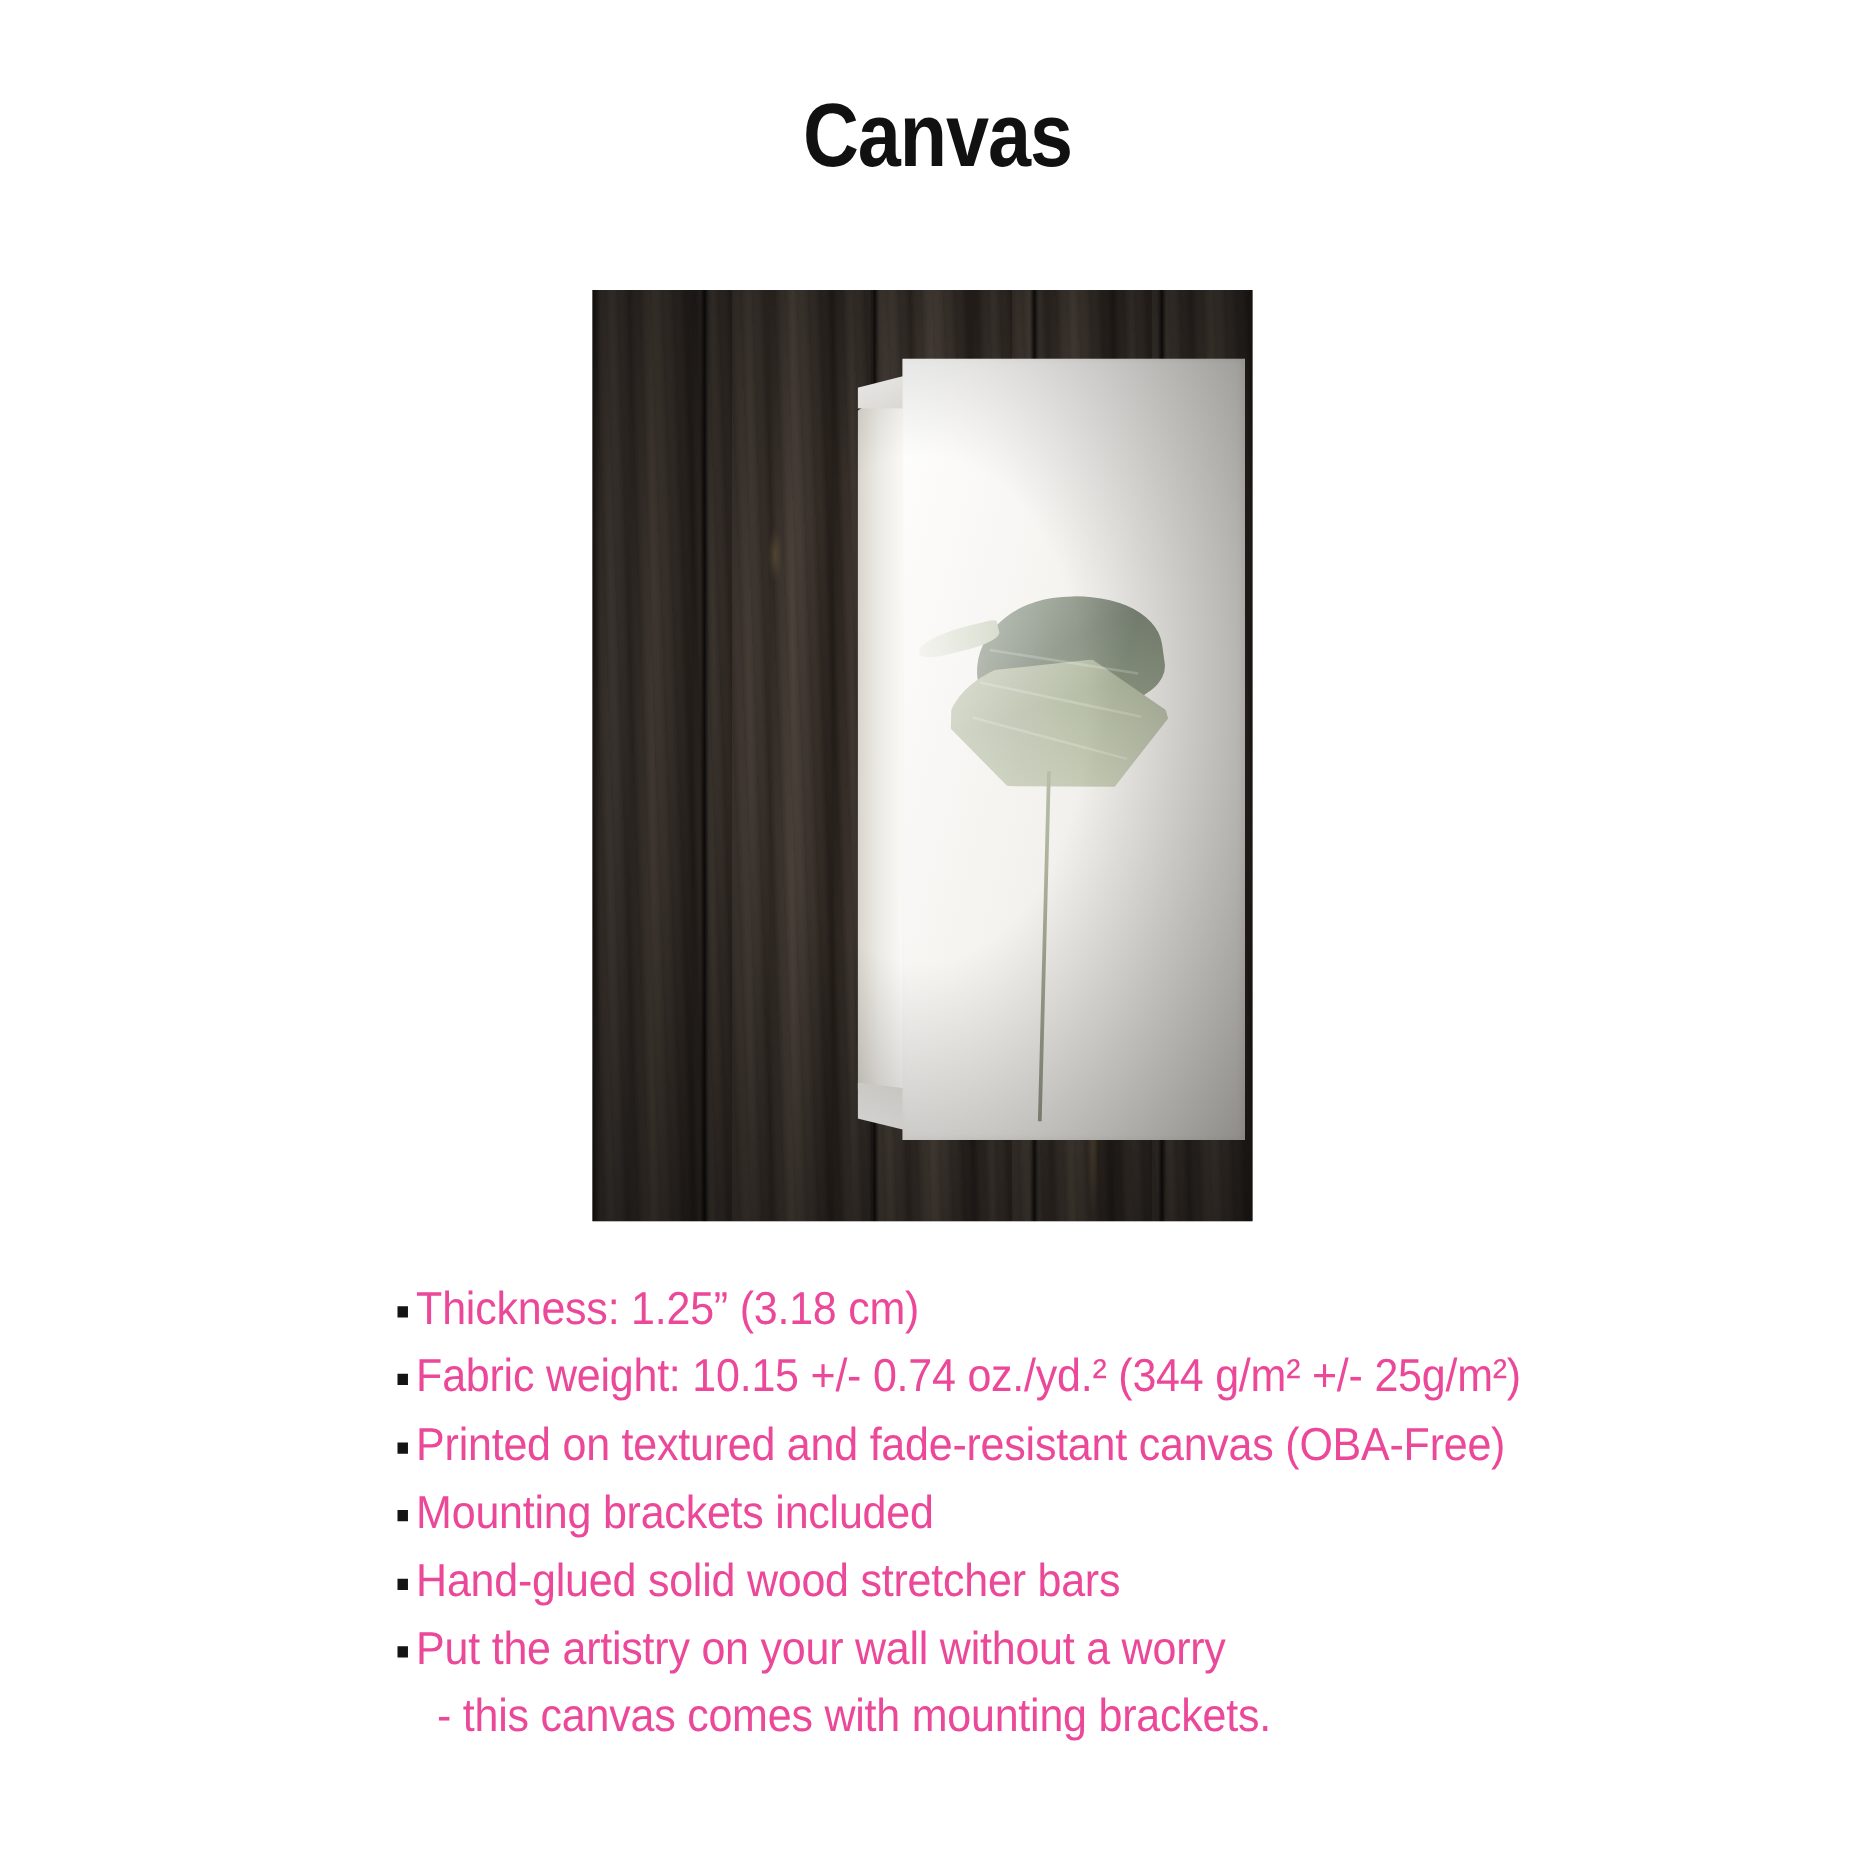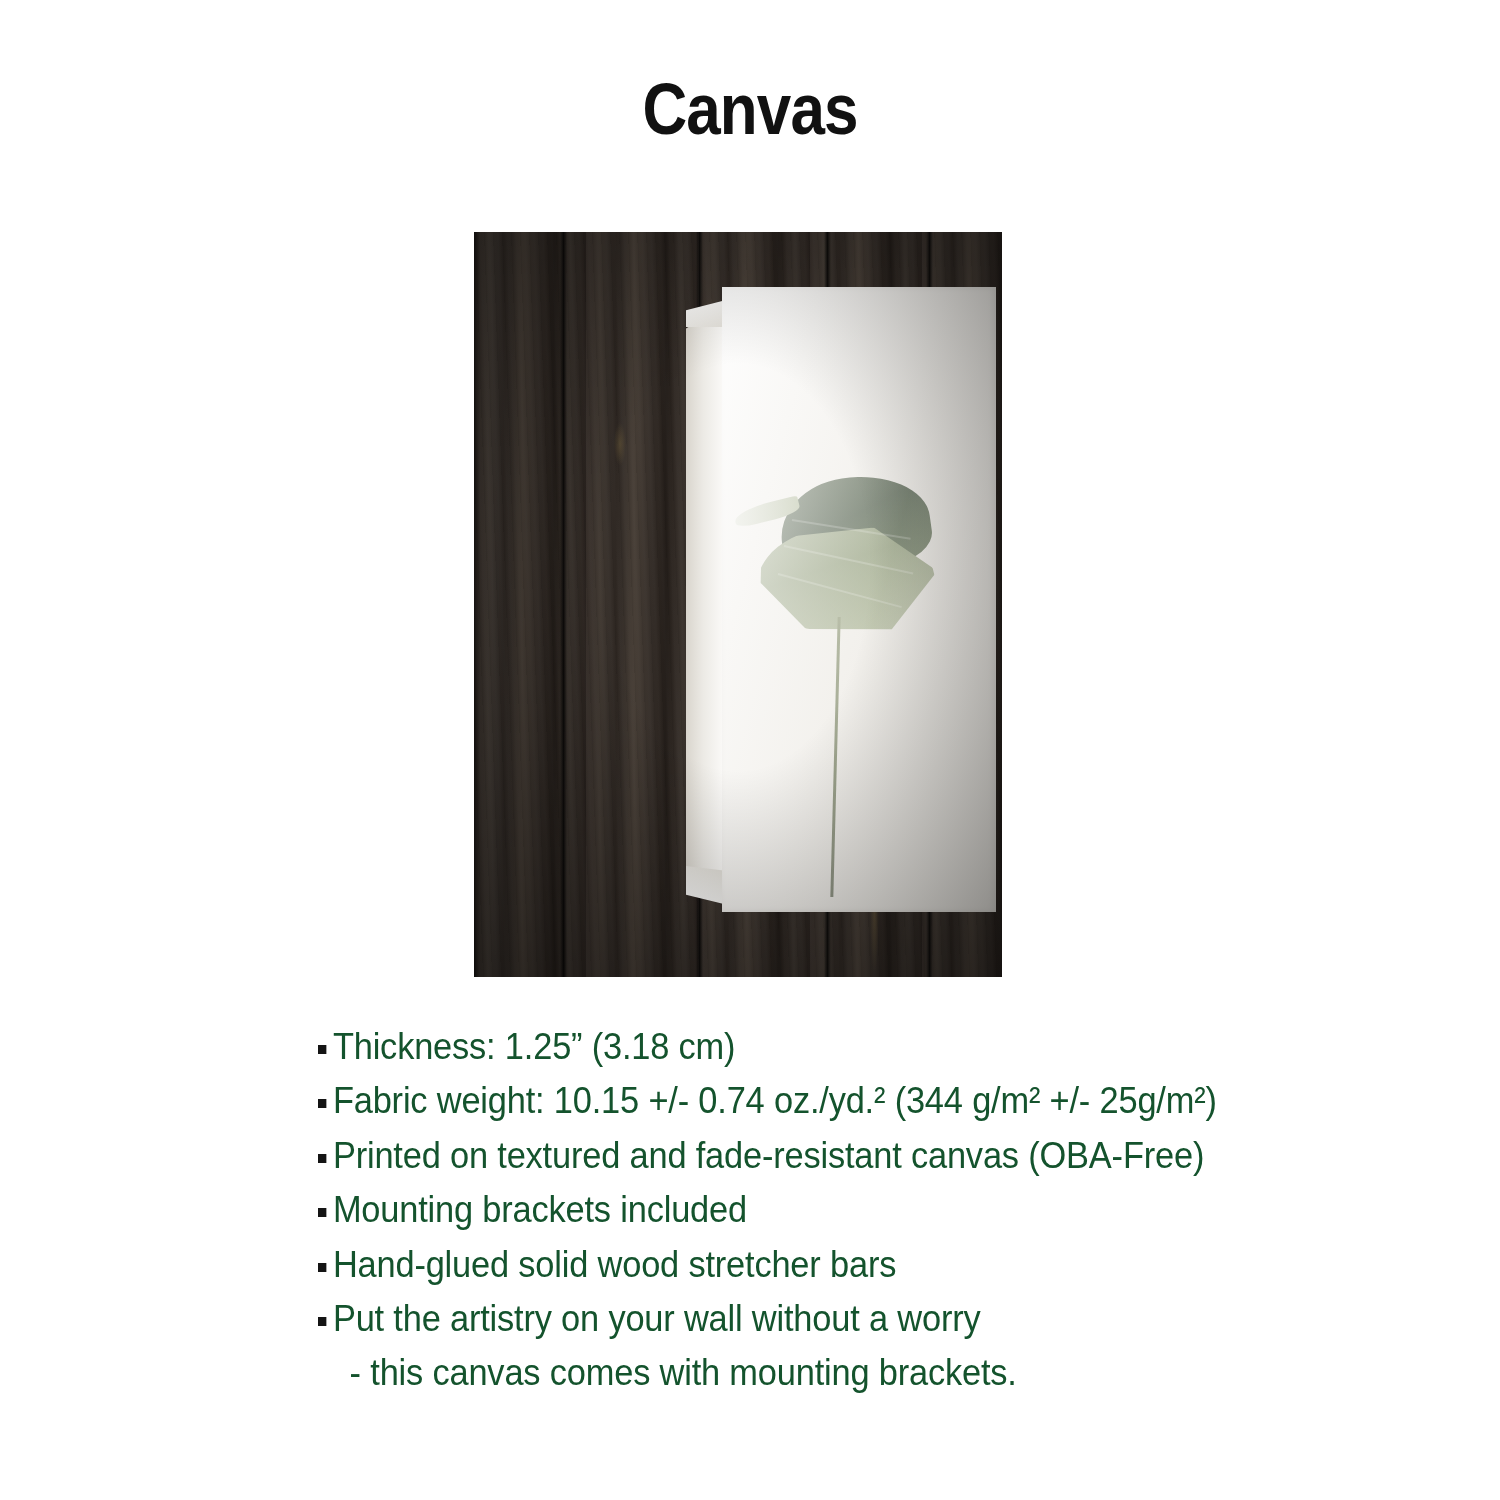--- a/index.html
+++ b/index.html
@@ -214,21 +214,21 @@
 
   
   .specs {
     position: absolute;
     left: 318px;
     top: 1020px;
     width: 1000px;
     font-family: "Liberation Sans Narrow", "Liberation Sans", sans-serif;
     font-size: 37px;
     line-height: 1.47;
-    color: #14532d;
+    color: #ec4899;
     letter-spacing: -0.2px;
   }
   .spec-item {
     display: block;
     white-space: nowrap;
     transform: scaleX(0.93);
     transform-origin: left center;
   }
   .bullet {
     display: inline-block;

